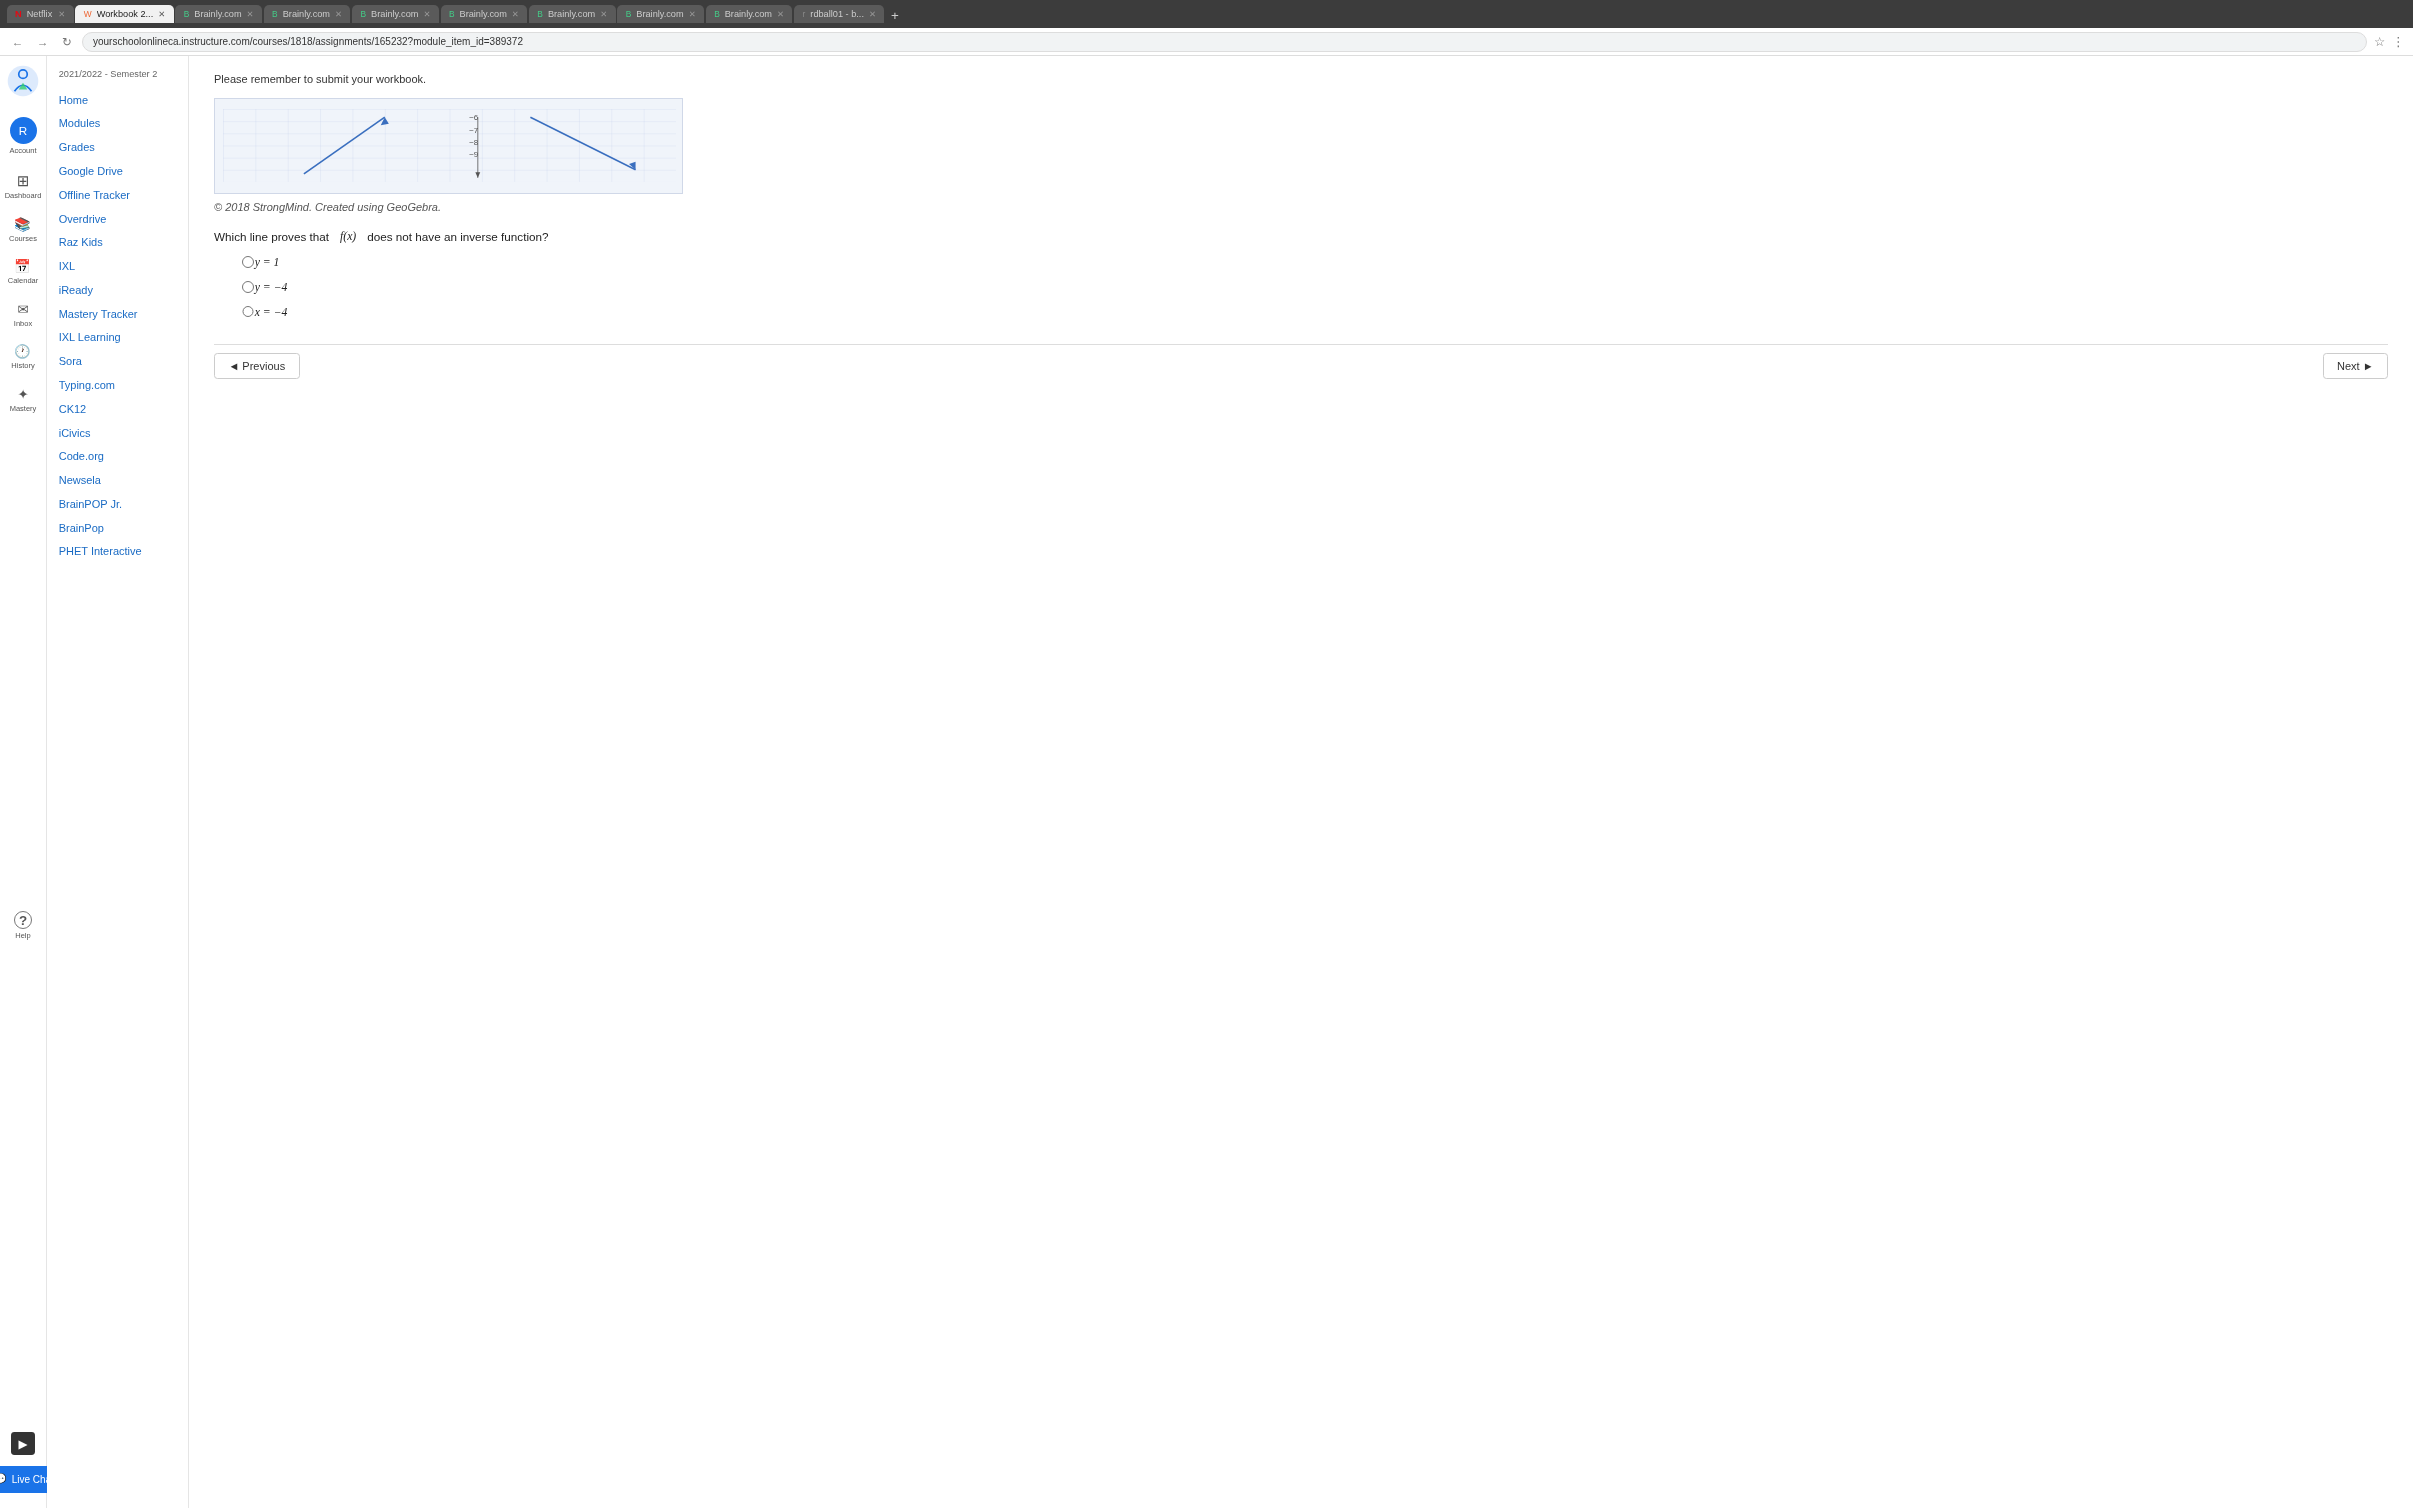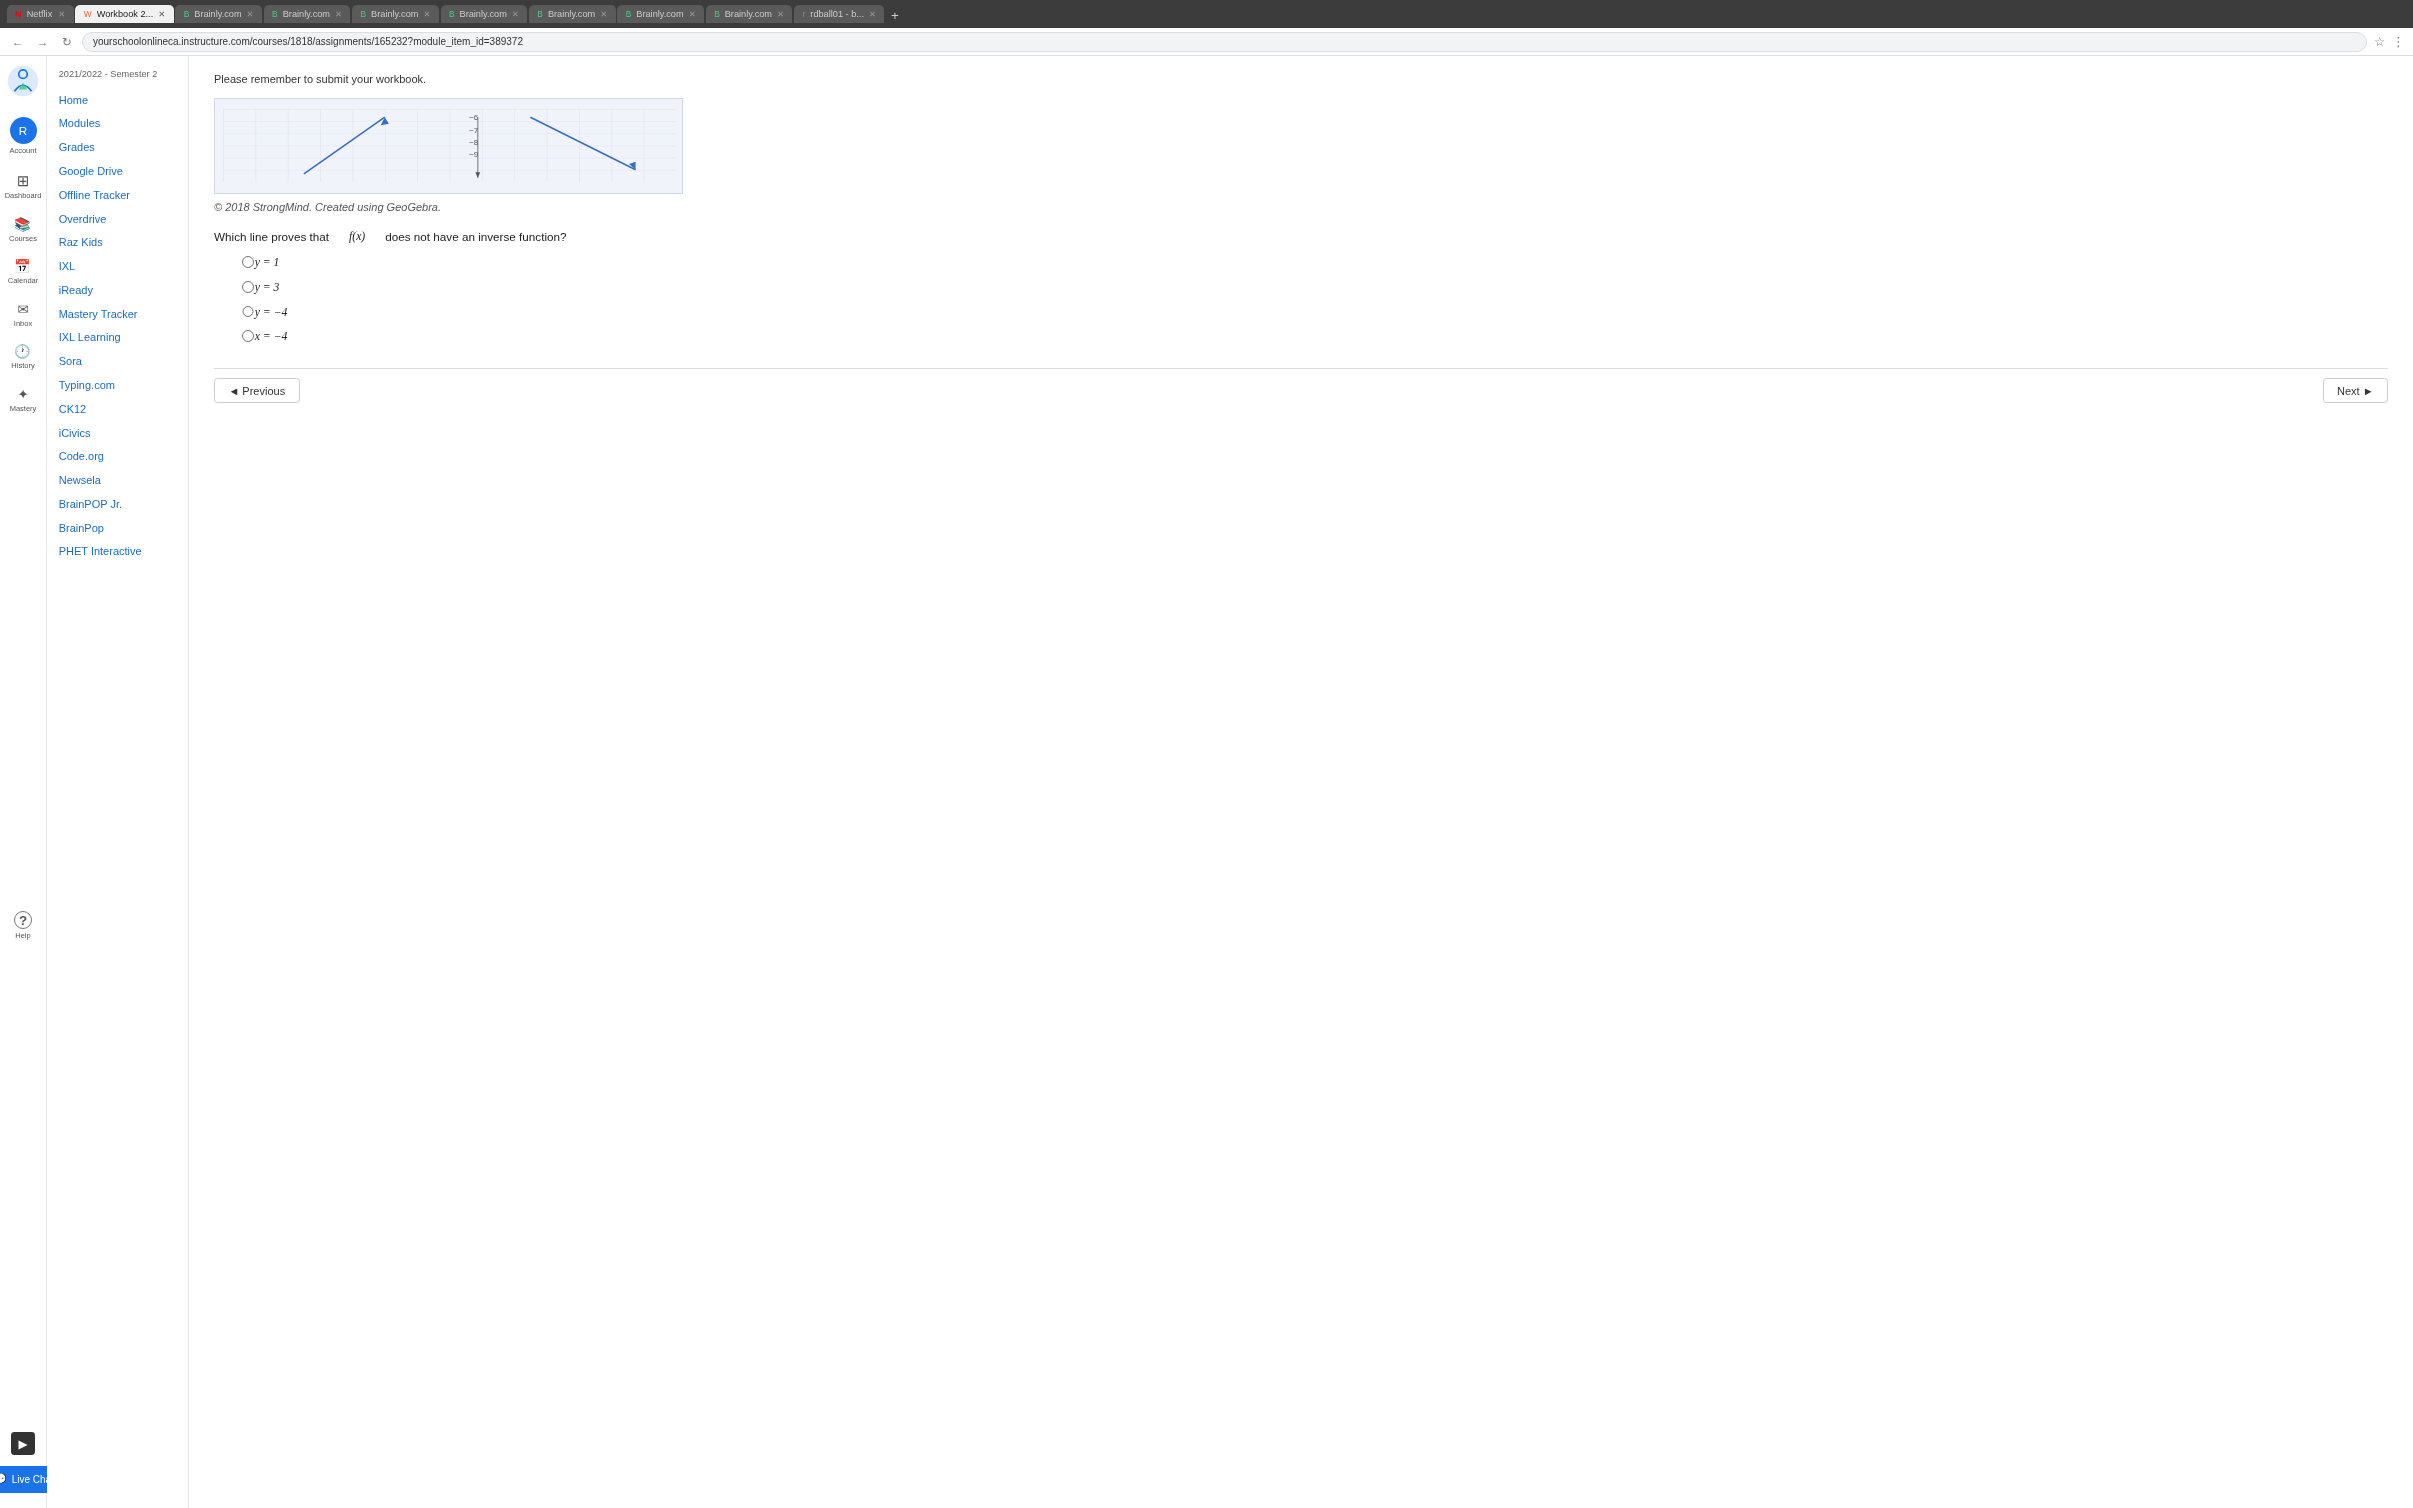--- a/index.html
+++ b/index.html
@@ -34,21 +34,21 @@
     .sidebar-semester { font-size: 9.2px; color: #666; padding: 5px 11.7px 8.4px; }
     .sidebar-link { display: block; padding: 5.9px 11.7px; font-size: 11px; color: #1a6bc4; text-decoration: none; cursor: pointer; }
 
     
     .main { flex: 1; overflow-y: auto; padding: 17px 25px; }
     .page-title { font-size: 18.4px; font-weight: 400; color: #2c2c2c; margin-bottom: 11.7px; }
     .meta-bar { display: flex; gap: 25px; font-size: 11px; color: #444; border-top: 0.8px solid #ddd; border-bottom: 0.8px solid #ddd; padding: 8.4px 0; margin-bottom: 17px; }
     .instructions { font-size: 11px; color: #333; margin-bottom: 13.4px; }
     .graph-container { border: 0.8px solid #d0d8e8; background: #f0f4fa; width: 469px; margin-bottom: 6.7px; padding: 8.4px; position: relative; }
     .graph-attribution { font-size: 11px; color: #555; margin-bottom: 17px; font-style: italic; }
-    .question-text { font-size: 11.7px; color: #222; margin-bottom: 13.4px; display: flex; align-items: center; gap: 20px; flex-wrap: wrap; }
+    .question-text { font-size: 11.7px; color: #222; margin-bottom: 13.4px; display: flex; align-items: center; gap: 11px; flex-wrap: wrap; }
     .math-inline { font-style: italic; font-family: 'Times New Roman', serif; }
     .radio-group { display: flex; flex-direction: column; gap: 11.7px; margin-bottom: 25px; }
     .radio-item { display: flex; align-items: flex-start; gap: 1px; font-size: 11.7px; font-family: 'Times New Roman', serif; font-style: italic; color: #222; padding-left: 28px; }
     .radio-item input[type=radio] { width: 11.7px; height: 11.7px; accent-color: #1a6bc4; }
     .nav-footer { display: flex; justify-content: space-between; align-items: flex-start; padding: 8.4px 0; border-top: 0.8px solid #ddd; }
     .nav-footer-btn { border: 0.8px solid #ccc; background: #fff; padding: 5.9px 13.4px; font-size: 11px; color: #333; border-radius: 3.4px; cursor: pointer; display: flex; align-items: center; gap: 3.4px; }
   </style>
 </head>
 <body>
 
@@ -234,24 +234,20 @@
       <span class="math-inline"><em>f</em>(<em>x</em>)</span>
       <span>does not have an inverse function?</span>
     </div>
 
     <div class="radio-group">
       <label class="radio-item">
         <input type="radio" name="answer" value="opt1" style="">
         <span><em>y</em> = 1</span>
       </label>
       <label class="radio-item">
-        <input type="radio" name="answer" value="opt2" style="">
-        <span><em>y</em> = 3</span>
-      </label>
-      <label class="radio-item">
         <input type="radio" name="answer" value="opt3" style="">
         <span><em>y</em> = −4</span>
       </label>
       <label class="radio-item">
         <input type="radio" name="answer" value="opt4" style="">
         <span><em>x</em> = −4</span>
       </label>
     </div>
 
     <div class="nav-footer">

